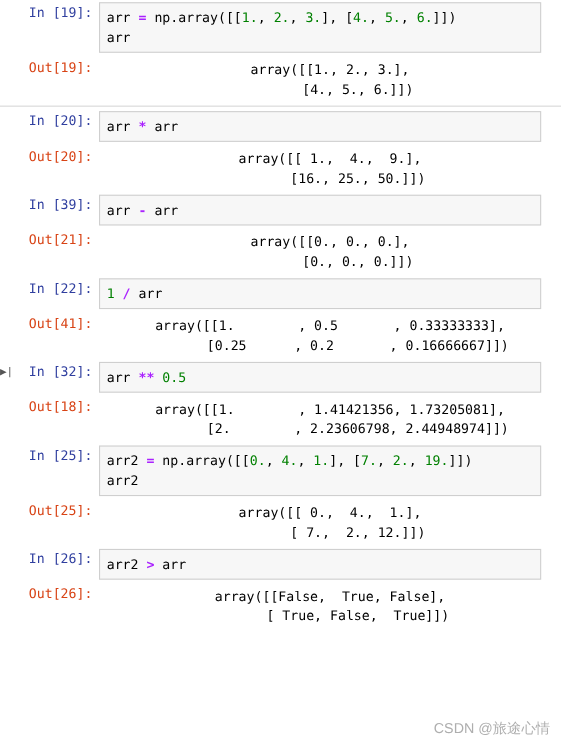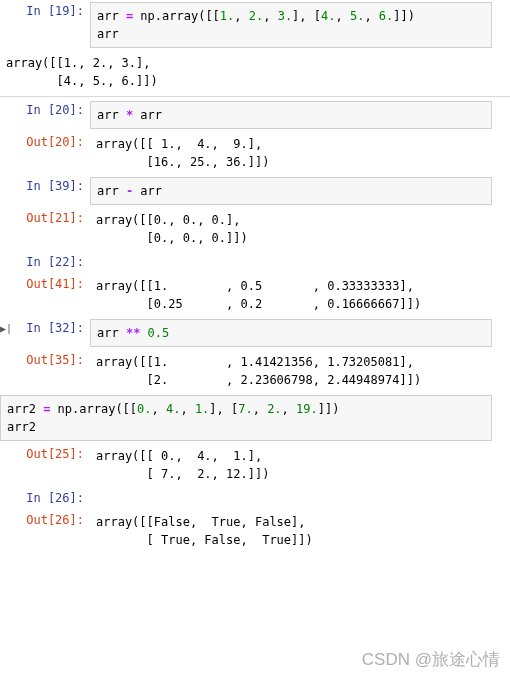--- a/index.html
+++ b/index.html
@@ -28,31 +28,32 @@
   margin-right: 18px;
   font-family: Consolas, Menlo, Monaco, monospace;
   line-height: 1.5;
 }
 .output-area {
   flex: 1;
   padding: 2px 6px;
   font-family: Consolas, Menlo, Monaco, monospace;
   line-height: 1.5;
   white-space: pre;
+  text-align: center;
 }
 .code-line { white-space: pre; }
 .tk-op { color: #AA22FF; font-weight: bold; }
 .tk-num { color: #008000; }
 hr.sep { border: none; border-top: 1px solid #d8d8d8; margin: 2px 0; }
 .watermark {
   position: fixed;
   right: 10px;
   bottom: 6px;
   color: rgba(120,120,120,0.6);
-  font-size: 17px;
+  font-size: 13px;
   font-family: sans-serif;
   pointer-events: none;
 }
 .cursor-marker {
   position: absolute;
   left: 0;
   font-size: 10px;
   color: #555;
 }
 .cell-wrap { position: relative; }
@@ -62,97 +63,105 @@
 
 <div class="cell-wrap">
   <div class="cell-row">
     <div class="prompt prompt-in">In  [19]:</div>
     <div class="input-area">
       <div class="code-line"><span>arr </span><span class="tk-op">=</span><span> np.array([[</span><span class="tk-num">1.</span>, <span class="tk-num">2.</span>, <span class="tk-num">3.</span><span>], [</span><span class="tk-num">4.</span>, <span class="tk-num">5.</span>, <span class="tk-num">6.</span><span>]])</span></div>
       <div class="code-line">arr</div>
     </div>
   </div>
   <div class="cell-row">
+    <div class="prompt prompt-out">Out[19]:</div>
     <div class="output-area">array([[1., 2., 3.],
        [4., 5., 6.]])</div>
   </div>
 </div>
 <hr class="sep">
 
 <div class="cell-wrap">
   <div class="cell-row">
     <div class="prompt prompt-in">In  [20]:</div>
     <div class="input-area">
       <div class="code-line"><span>arr </span><span class="tk-op">*</span><span> arr</span></div>
     </div>
   </div>
   <div class="cell-row">
     <div class="prompt prompt-out">Out[20]:</div>
     <div class="output-area">array([[ 1.,  4.,  9.],
-       [16., 25., 36.]])</div>
+       [16., 25., 50.]])</div>
   </div>
 </div>
 
 <div class="cell-wrap">
   <div class="cell-row">
     <div class="prompt prompt-in">In  [39]:</div>
     <div class="input-area">
       <div class="code-line"><span>arr </span><span class="tk-op">-</span><span> arr</span></div>
     </div>
   </div>
   <div class="cell-row">
     <div class="prompt prompt-out">Out[21]:</div>
     <div class="output-area">array([[0., 0., 0.],
        [0., 0., 0.]])</div>
   </div>
 </div>
 
 <div class="cell-wrap">
   <div class="cell-row">
     <div class="prompt prompt-in">In  [22]:</div>
+    <div class="input-area">
+      <div class="code-line"><span class="tk-num">1</span><span> </span><span class="tk-op">/</span><span> arr</span></div>
+    </div>
   </div>
   <div class="cell-row">
     <div class="prompt prompt-out">Out[41]:</div>
     <div class="output-area">array([[1.        , 0.5       , 0.33333333],
        [0.25      , 0.2       , 0.16666667]])</div>
   </div>
 </div>
 
 <div class="cell-wrap">
   <span class="cursor-marker" style="top:6px;">▶|</span>
   <div class="cell-row">
     <div class="prompt prompt-in">In  [32]:</div>
     <div class="input-area">
       <div class="code-line"><span>arr </span><span class="tk-op">**</span><span> </span><span class="tk-num">0.5</span></div>
     </div>
   </div>
   <div class="cell-row">
-    <div class="prompt prompt-out">Out[35]:</div>
+    <div class="prompt prompt-out">Out[18]:</div>
     <div class="output-area">array([[1.        , 1.41421356, 1.73205081],
        [2.        , 2.23606798, 2.44948974]])</div>
   </div>
 </div>
 
 <div class="cell-wrap">
   <div class="cell-row">
+    <div class="prompt prompt-in">In  [25]:</div>
     <div class="input-area">
       <div class="code-line"><span>arr2 </span><span class="tk-op">=</span><span> np.array([[</span><span class="tk-num">0.</span>, <span class="tk-num">4.</span>, <span class="tk-num">1.</span><span>], [</span><span class="tk-num">7.</span>, <span class="tk-num">2.</span>, <span class="tk-num">19.</span><span>]])</span></div>
       <div class="code-line">arr2</div>
     </div>
   </div>
   <div class="cell-row">
     <div class="prompt prompt-out">Out[25]:</div>
     <div class="output-area">array([[ 0.,  4.,  1.],
        [ 7.,  2., 12.]])</div>
   </div>
 </div>
 
 <div class="cell-wrap">
   <div class="cell-row">
     <div class="prompt prompt-in">In  [26]:</div>
+    <div class="input-area">
+      <div class="code-line"><span>arr2 </span><span class="tk-op">&gt;</span><span> arr</span></div>
+    </div>
   </div>
   <div class="cell-row">
     <div class="prompt prompt-out">Out[26]:</div>
     <div class="output-area">array([[False,  True, False],
        [ True, False,  True]])</div>
   </div>
 </div>
 
 <div class="watermark">CSDN @旅途心情</div>
 

